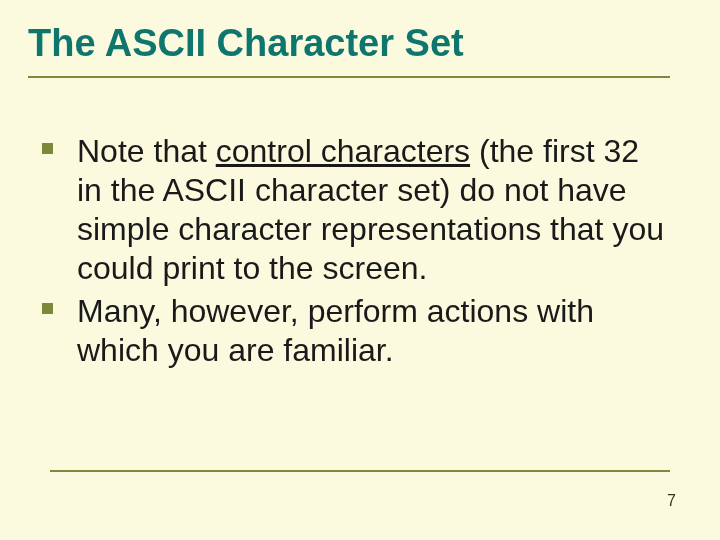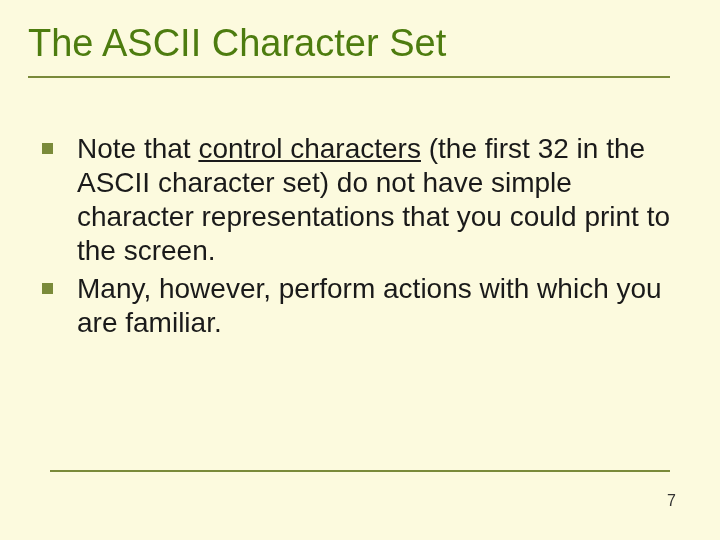--- a/index.html
+++ b/index.html
@@ -14,22 +14,22 @@
   }
   .slide {
     box-sizing: border-box;
     width: 720px;
     height: 540px;
     padding: 22px 50px 20px 28px;
     position: relative;
   }
   .title {
     font-size: 38px;
-    font-weight: 400;
-    color: #4d7c0f;
+    font-weight: 700;
+    color: #0f766e;
     margin: 0 0 12px 0;
     padding-bottom: 10px;
     border-bottom: 2px solid #7a8a3a;
     line-height: 1.15;
   }
   .content {
     margin-top: 54px;
   }
   .bullet-row {
     display: flex;
@@ -39,21 +39,21 @@
   .bullet {
     flex: 0 0 auto;
     width: 11px;
     height: 11px;
     background: #7a8a3a;
     margin-top: 11px;
     margin-left: 14px;
     margin-right: 24px;
   }
   .bullet-text {
-    font-size: 28px;
+    font-size: 32px;
     line-height: 1.22;
     color: #1a1a1a;
     flex: 1 1 auto;
   }
   .underline {
     text-decoration: underline;
   }
   .footer-rule {
     position: absolute;
     left: 50px;

